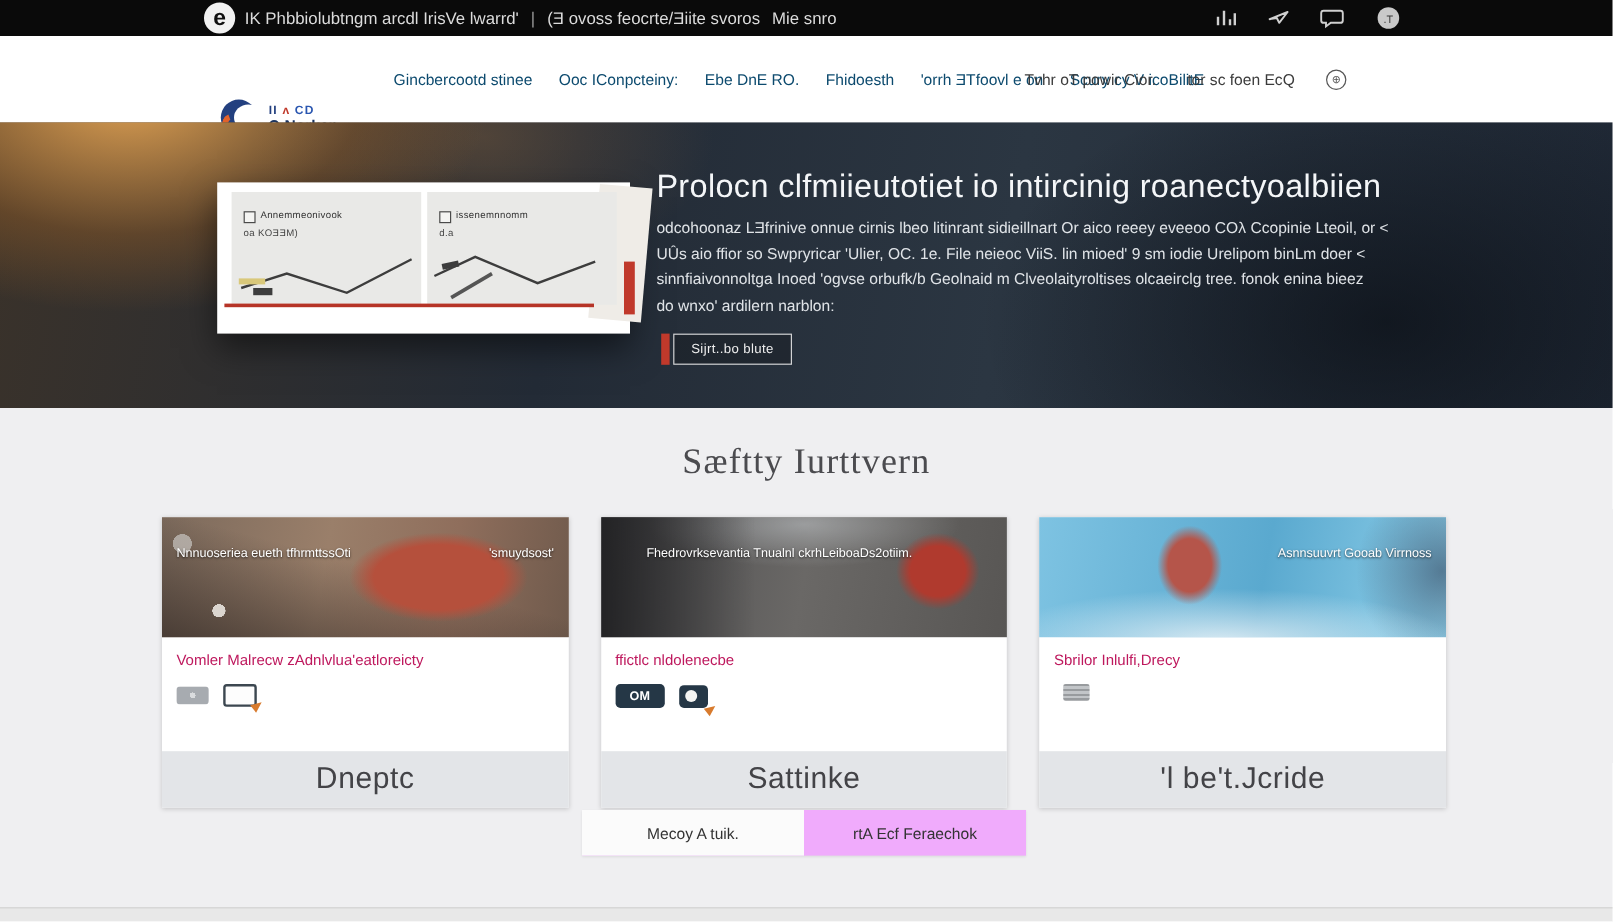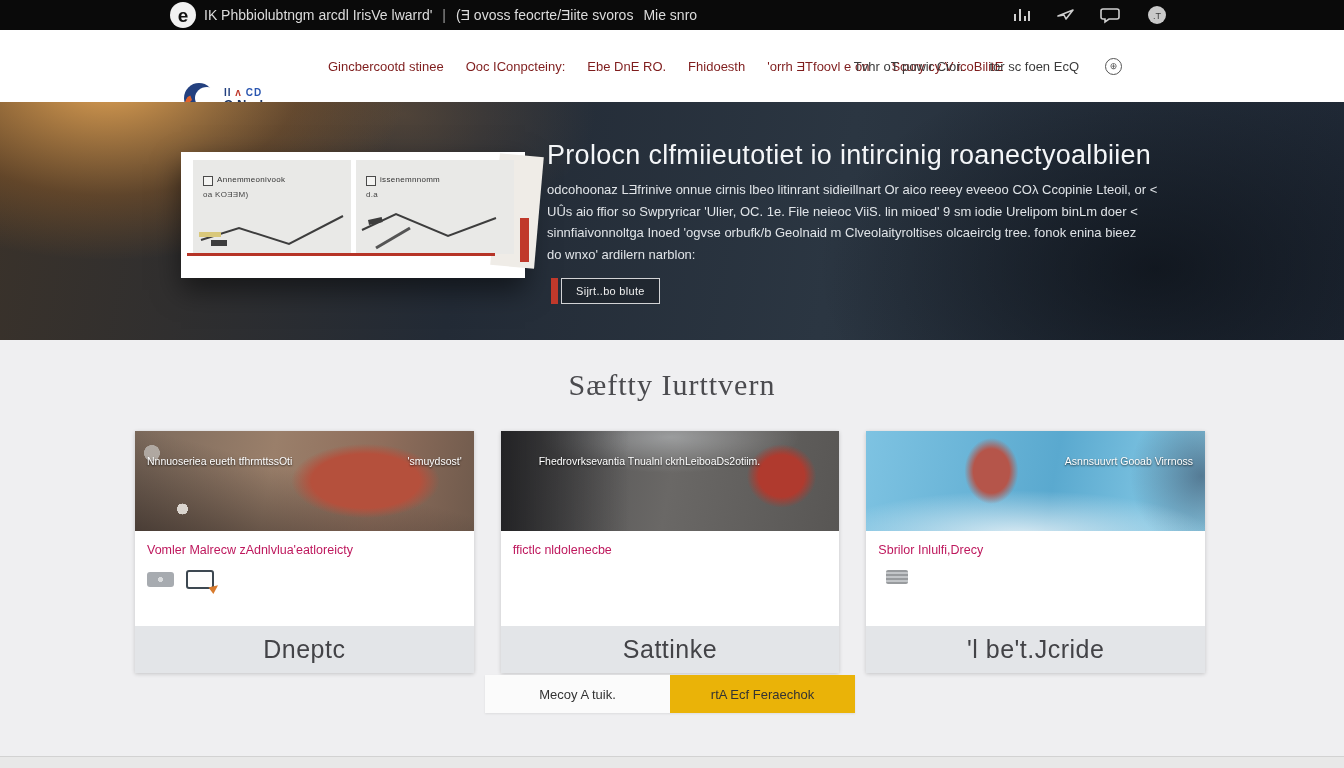--- a/index.html
+++ b/index.html
@@ -24,21 +24,21 @@
   .logo-c .blue{position:absolute;left:0;top:0;width:30px;height:30px;border-radius:50%;background:#23407f;}
   .logo-c .cut{position:absolute;left:11px;top:4px;width:24px;height:22px;border-radius:50%;background:#fff;}
   .logo-c .orange{position:absolute;left:1px;top:12px;width:16px;height:16px;border-radius:50%;
                   border:5px solid #e2622b;border-top-color:transparent;border-right-color:transparent;
                   transform:rotate(25deg);box-sizing:border-box;}
   .logo-text{margin-left:6px;line-height:1.05;}
   .logo-line1{font-size:10px;font-weight:700;letter-spacing:1px;}
   .logo-line1 .a{color:#23407f;} .logo-line1 .b{color:#c0392b;} .logo-line1 .c{color:#2a56b0;}
   .logo-line2{font-size:13px;font-weight:700;color:#1d3560;}
   .nav-items{position:absolute;left:328px;top:0;height:72px;display:flex;align-items:center;gap:22px;
-             font-size:13px;color:#7f1d1d;white-space:nowrap;}
+             font-size:13px;color:#0c4a6e;white-space:nowrap;}
   .nav-items span{cursor:pointer;}
   .nav-right{position:absolute;right:222px;top:0;height:72px;display:flex;align-items:center;gap:26px;
              font-size:13px;color:#3b3b3b;white-space:nowrap;}
   .nav-globe{width:15px;height:15px;border:1.5px solid #555;border-radius:50%;display:flex;
              align-items:center;justify-content:center;font-size:9px;color:#555;cursor:pointer;}
 
   
   .hero{position:absolute;left:0;top:102px;width:100%;height:238px;overflow:hidden;
     background:
       radial-gradient(ellipse 430px 260px at 8% -10%, rgba(233,168,86,.95), rgba(160,100,40,.40) 45%, transparent 70%),
@@ -104,21 +104,21 @@
   .om-badge{background:#253746;color:#fff;font-size:10.5px;font-weight:700;padding:4px 12px;border-radius:4px;}
   .edit-icon{position:relative;width:24px;height:19px;background:#253746;border-radius:4px;}
   .edit-icon::before{content:"";position:absolute;left:5px;top:4px;width:10px;height:10px;border-radius:50%;background:#f4f4f2;}
   .printer-icon{width:22px;height:14px;margin-left:8px;border-radius:2px;background:
      repeating-linear-gradient(0deg,#989b9e 0 2px,#c2c5c8 2px 4px);}
   .card-foot{height:47px;background:#e3e5e8;display:flex;align-items:center;justify-content:center;
              font-size:25px;color:#434347;letter-spacing:.5px;margin-top:18px;}
 
   
   .links{position:absolute;left:485px;top:335px;width:370px;height:38px;display:flex;
-         background:#eab308;box-shadow:0 1px 2px rgba(0,0,0,.08);}
+         background:#f0abfc;box-shadow:0 1px 2px rgba(0,0,0,.08);}
   .link-cell{display:flex;align-items:center;justify-content:center;font-size:13px;color:#333;cursor:pointer;white-space:nowrap;}
   .link-left{width:185px;background:#fbfbfb;}
   .link-right{flex:1;}
 
   .bottom-strip{position:absolute;left:0;top:756px;width:100%;height:12px;background:#e8e8e8;border-top:1px solid #d2d2d2;}
 </style>
 </head>
 <body>
 
 <div class="page">
@@ -257,20 +257,26 @@
       </div>
 
       <div class="card">
         <div class="card-img img-2">
           <div class="card-overlay ov-left">
             <span>Fhedrovrksevantia Tnualnl ckrhLeiboaDs2otiim.</span>
           </div>
         </div>
         <div class="card-body">
           <div class="card-sub">ffictlc nldolenecbe</div>
+          <div class="card-icons">
+            <div class="om-badge">OM</div>
+            <div class="edit-icon">
+              <div class="pencil"></div>
+            </div>
+          </div>
         </div>
         <div class="card-foot">Sattinke</div>
       </div>
 
       <div class="card">
         <div class="card-img img-3">
           <div class="card-overlay ov-right">
             <span>Asnnsuuvrt Gooab Virrnoss</span>
           </div>
         </div>

